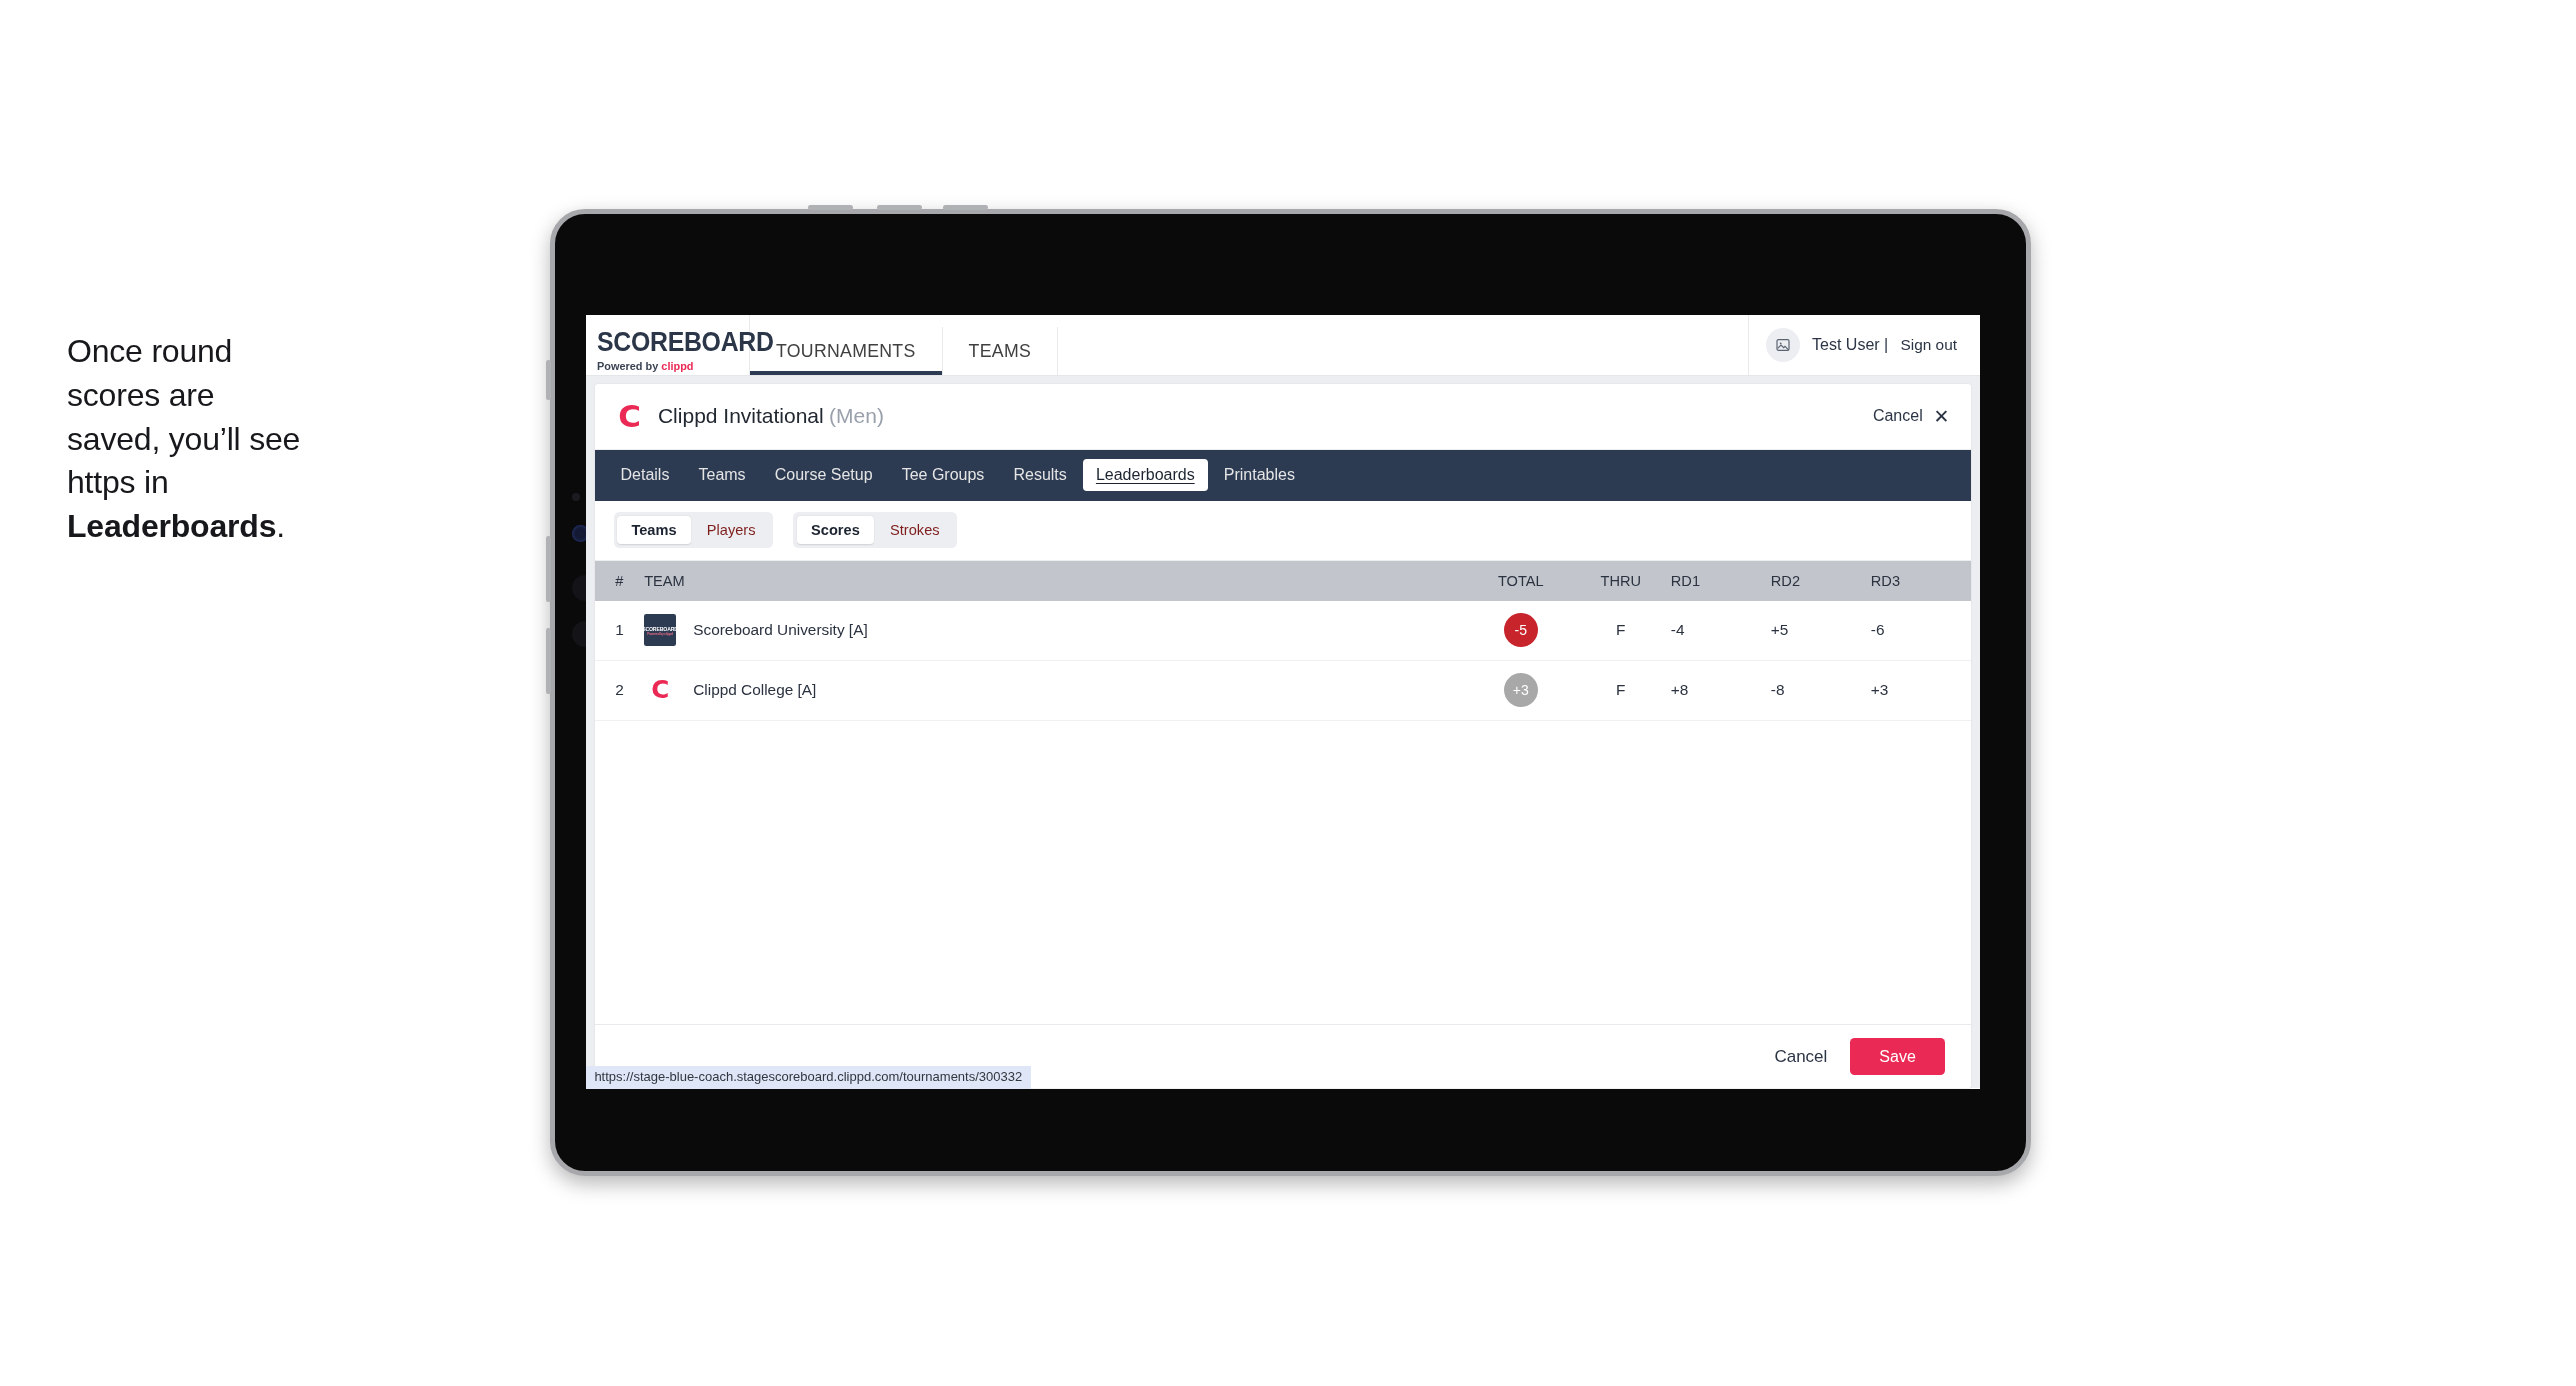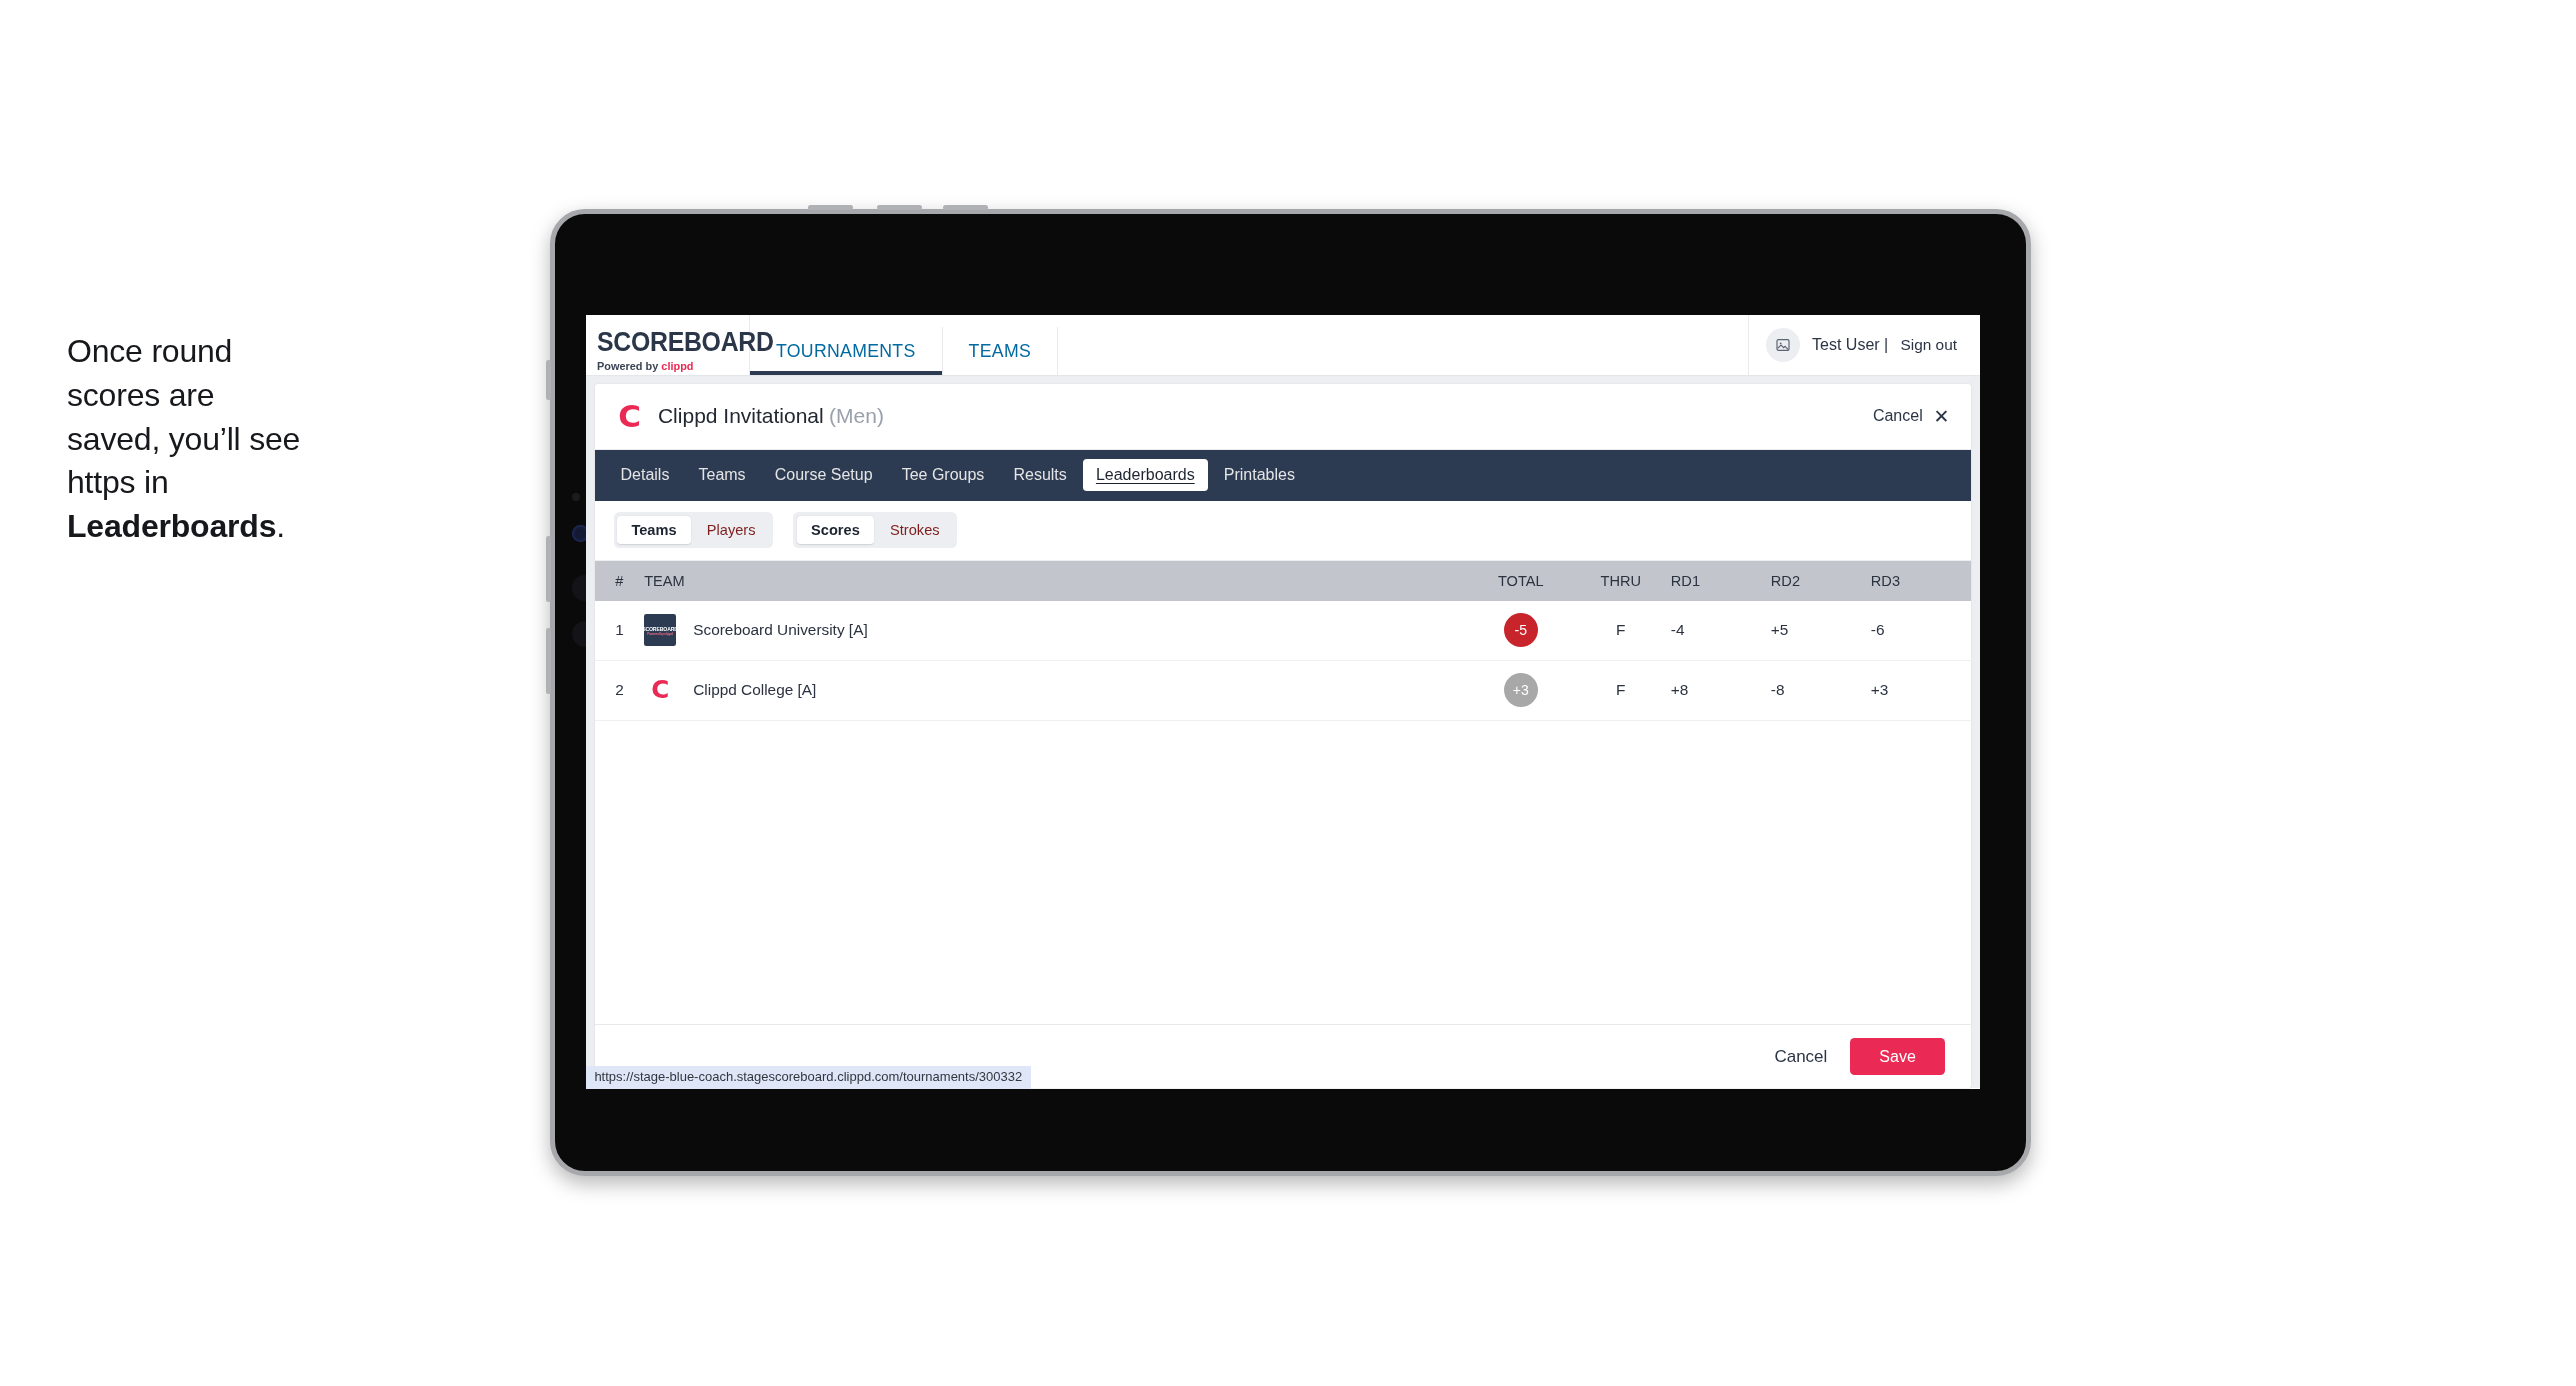--- a/index.html
+++ b/index.html
@@ -111,21 +111,21 @@
   }
   .brand-sub span { color: #ea2a54; font-weight: 700; }
 
   .navtab {
     display: flex;
     align-items: center;
     justify-content: center;
     padding: 0 26px;
     font-size: 17.7px;
     letter-spacing: 0.3px;
-    color: #0369a1;
+    color: #404040;
     border-right: 0.8px solid #e9eaec;
     cursor: pointer;
     position: relative;
     margin-top: 12px;
   }
   .navtab.active::after {
     content: "";
     position: absolute;
     left: 0; right: 0; bottom: 0;
     height: 3.8px;

